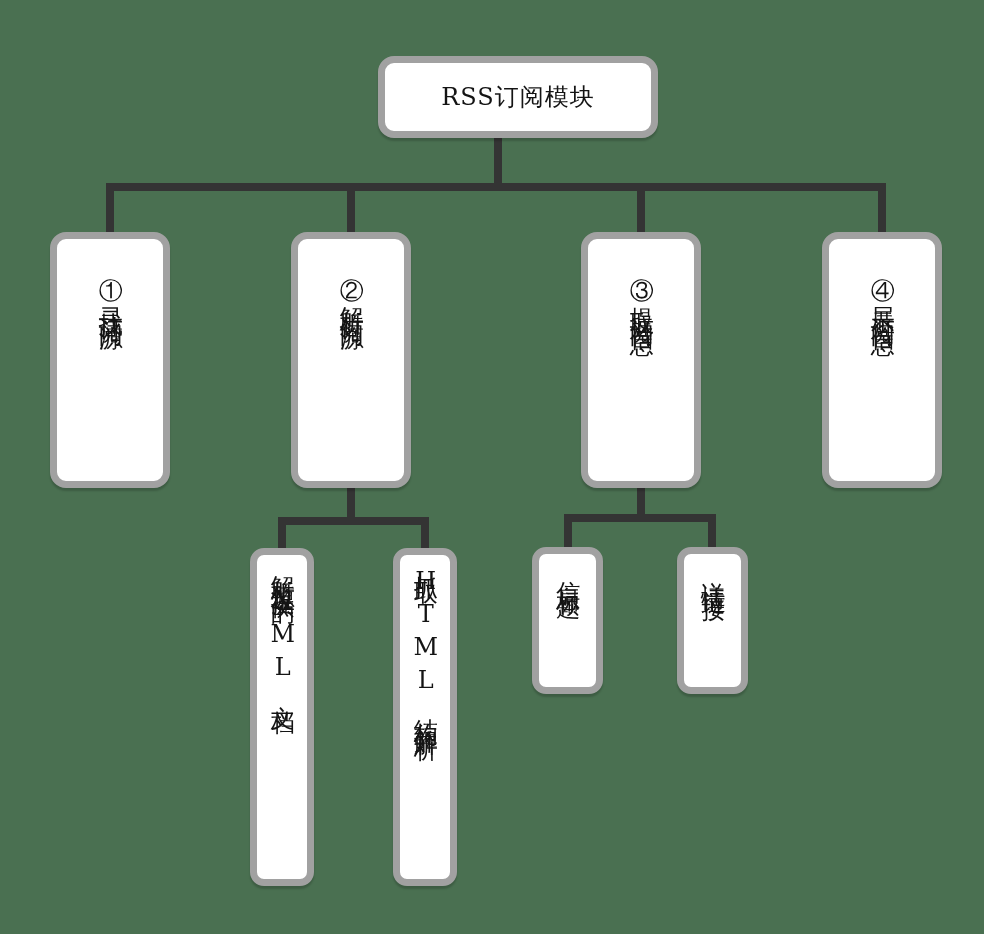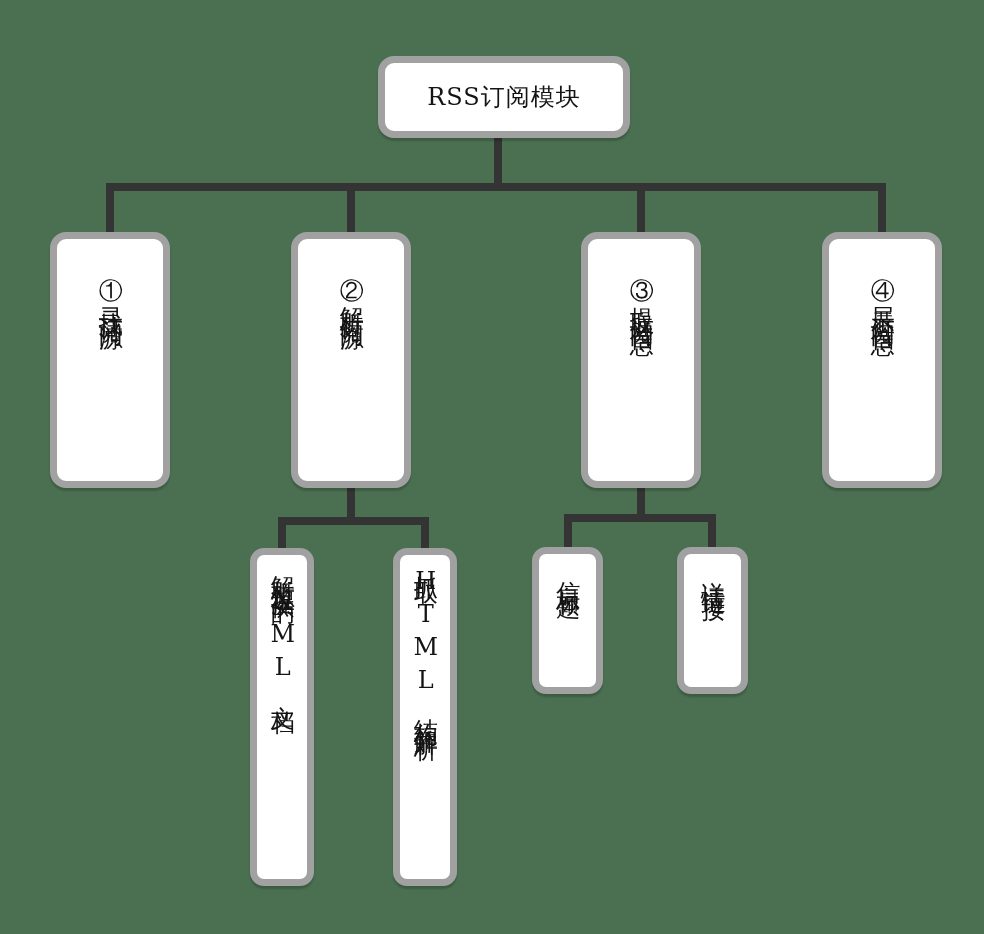--- a/index.html
+++ b/index.html
@@ -44,21 +44,21 @@
     white-space:nowrap;
   }
   .v-label{
     writing-mode:vertical-rl;
     text-orientation:upright;
     font-size:24px;
     letter-spacing:5px;
     line-height:1.15;
   }
   
-  #n-root{left:378px;top:56px;width:252px;height:82px;}
+  #n-root{left:378px;top:56px;width:280px;height:82px;}
   #n1{left:50px; top:232px;width:120px;height:256px;padding-top:20px;}
   #n2{left:291px;top:232px;width:120px;height:256px;padding-top:20px;}
   #n3{left:581px;top:232px;width:120px;height:256px;padding-top:20px;}
   #n4{left:822px;top:232px;width:120px;height:256px;padding-top:20px;}
   #s2a{left:250px;top:548px;width:64px;height:338px;padding-top:2px;}
   #s2b{left:393px;top:548px;width:64px;height:338px;padding-top:2px;}
   #s3a{left:532px;top:547px;width:71px;height:147px;padding-top:8px;}
   #s3b{left:677px;top:547px;width:71px;height:147px;padding-top:8px;}
   
   #l-root-stem{left:494px;top:134px;width:8px;height:53px;}

